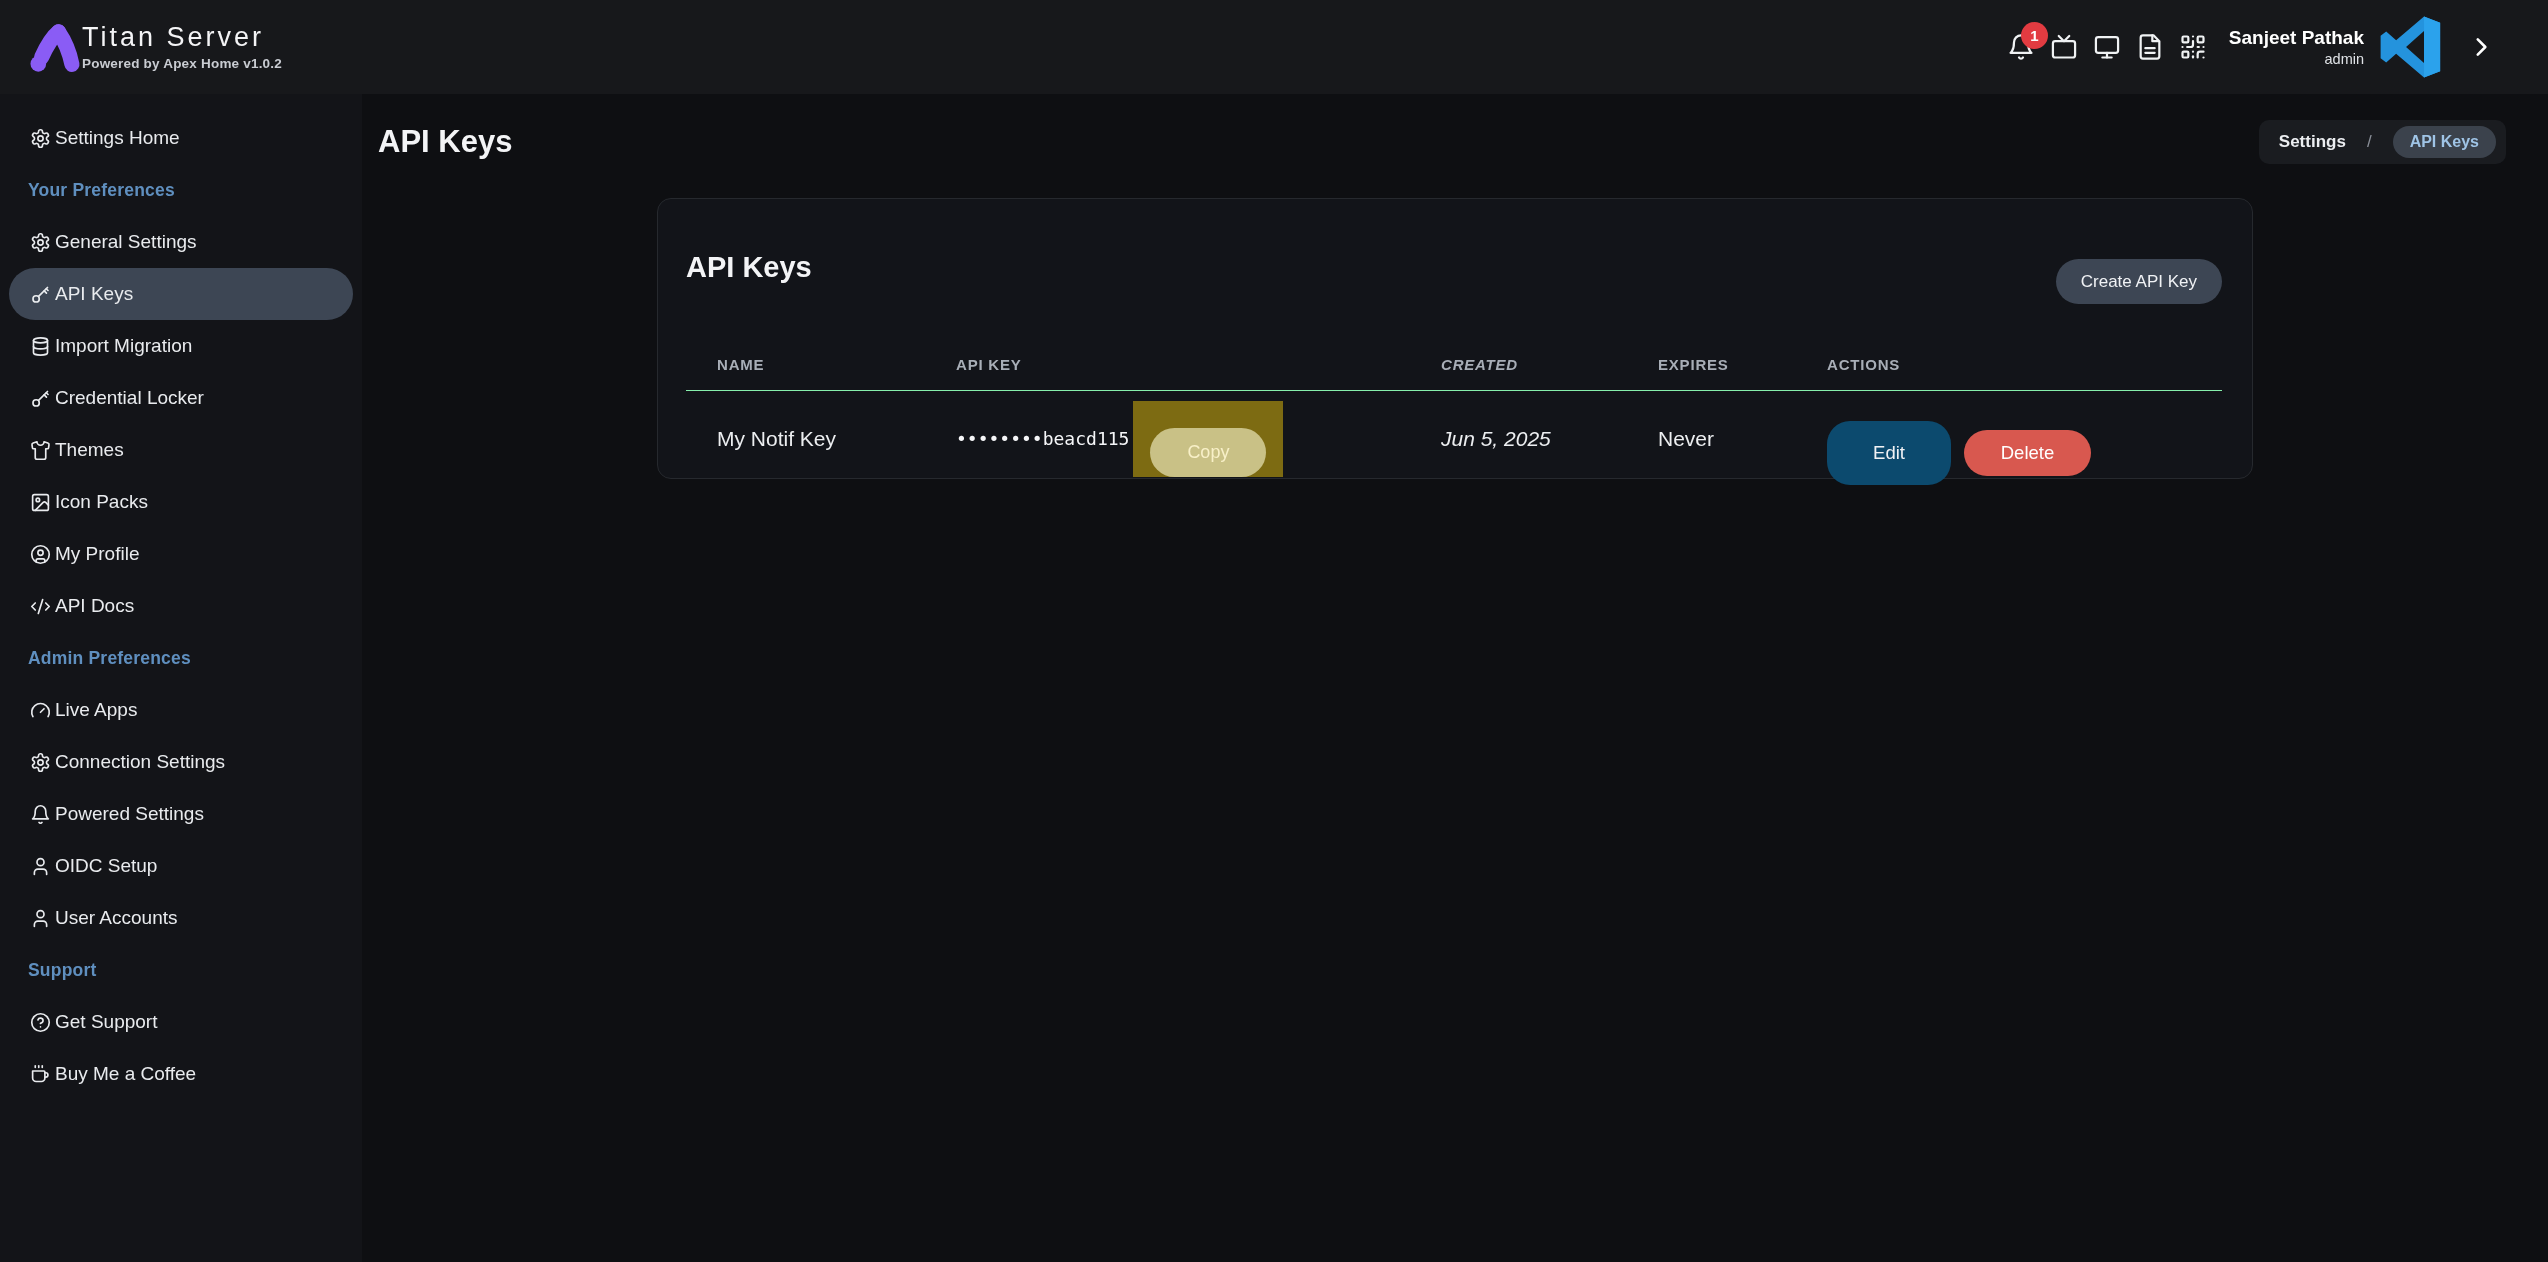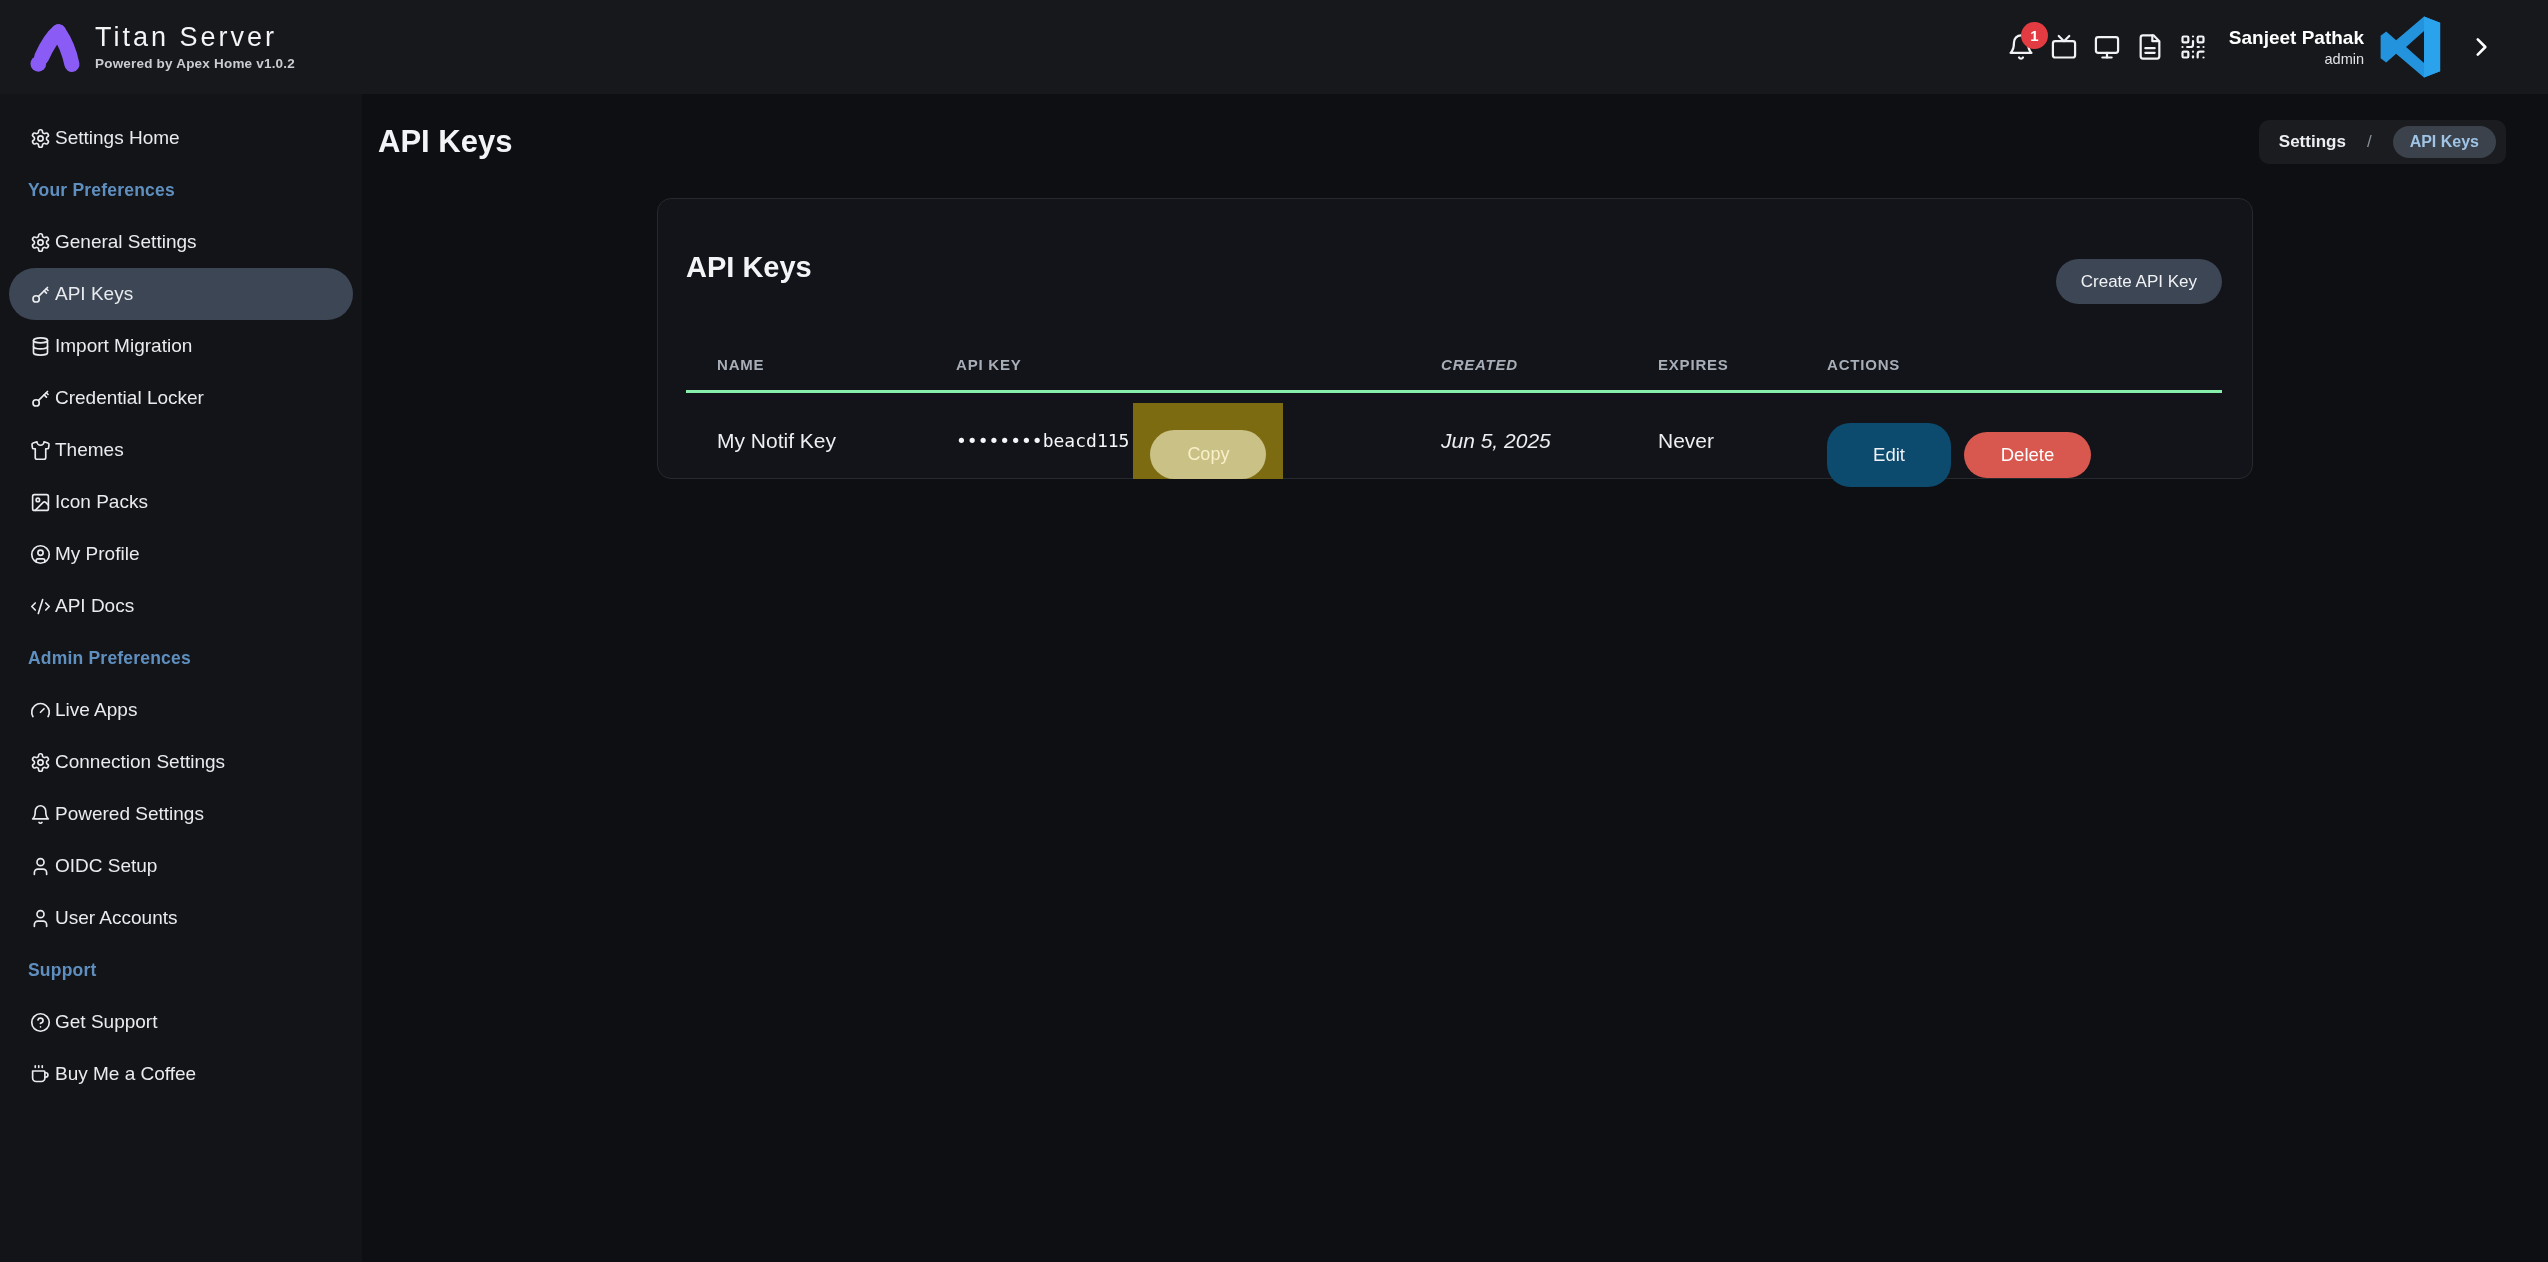--- a/index.html
+++ b/index.html
@@ -9,21 +9,21 @@
     background:#0e0f12; color:#e8eaed;
     font-family:"Liberation Sans", sans-serif;
   }
   svg.ic { display:block; }
 
   
   .app-header {
     position:absolute; top:0; left:0; width:2548px; height:94px;
     background:#17181b; display:flex; align-items:center;
   }
-  .brand { display:flex; align-items:center; padding-left:26px; gap:13px; }
+  .brand { display:flex; align-items:center; padding-left:26px; }
   .brand-logo { width:56px; height:56px; }
   .brand-title {
     font-size:27px; letter-spacing:3px; color:#f4f4f6; font-weight:500; line-height:1.1;
   }
   .brand-sub { font-size:13.5px; color:#c9ccd2; font-weight:600; margin-top:4px; letter-spacing:0.2px; }
 
   .header-right {
     position:absolute; right:0; top:0; height:94px;
     display:flex; align-items:center; padding-right:54px;
   }
@@ -89,21 +89,21 @@
     border:none; cursor:pointer; color:#f0f2f5;
     display:flex; align-items:center; justify-content:center;
     font-family:"Liberation Sans", sans-serif;
     margin-top:28px;
   }
   .btn-create {
     height:45px; padding:0 25px; border-radius:999px; background:#3d4654; font-size:17px;
   }
   .table-head {
     display:flex; align-items:flex-start; margin:52px 30px 0 28px; padding-bottom:17px;
-    border-bottom:3px solid #86efac;
+    border-bottom:1px solid #86efac;
     color:#a8aeb7; font-size:15px; font-weight:bold; letter-spacing:0.8px;
   }
   .table-row {
     display:flex; align-items:center; margin:0 30px 0 28px; height:95px;
     font-size:21px; color:#eceef0;
   }
   .c1 { width:270px; padding-left:31px; }
   .c2 { width:485px; display:flex; align-items:center; }
   .c3 { width:217px;font-style:italic; }
   .c4 { width:169px; }

